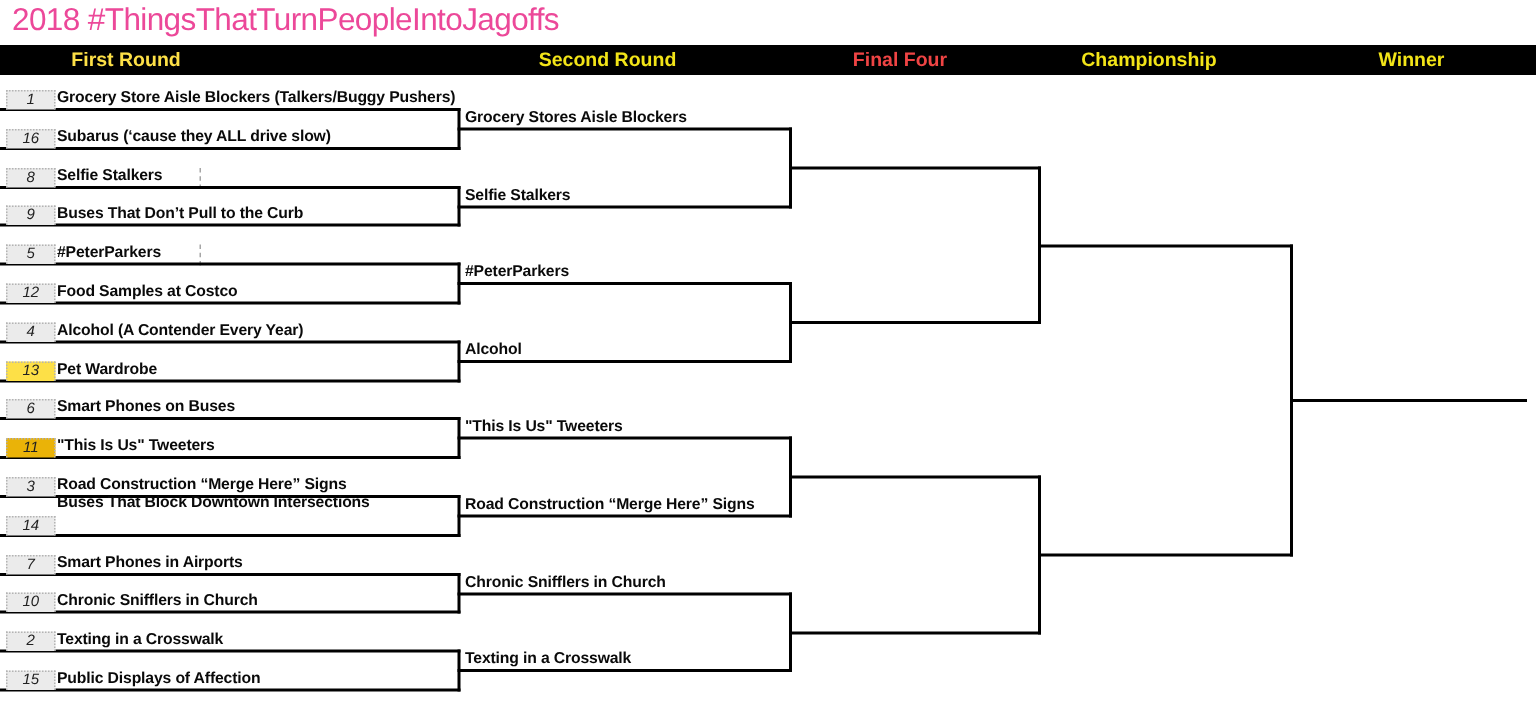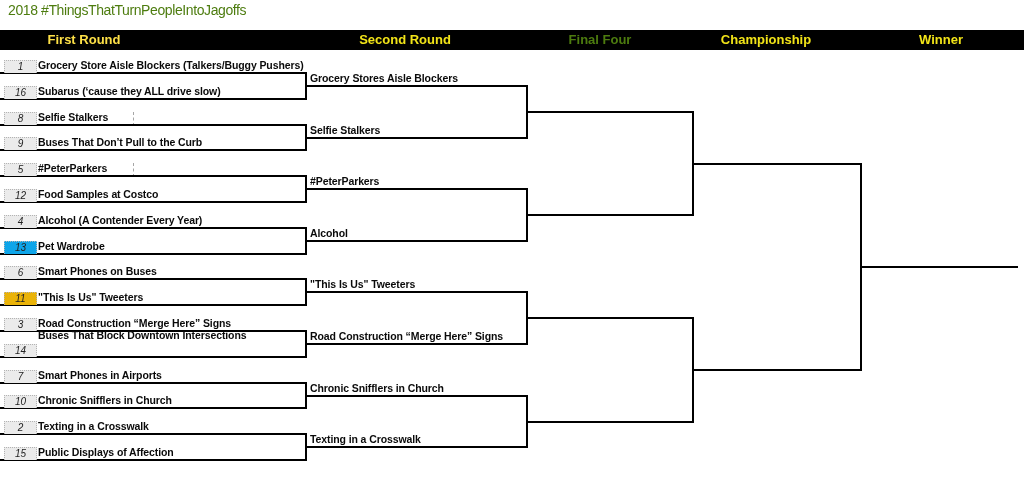--- a/index.html
+++ b/index.html
@@ -1,22 +1,22 @@
 <!DOCTYPE html>
 <html><head>
 <meta charset="utf-8">
 <style>
   html,body{margin:0;padding:0;background:#ffffff;}
   #canvas{
     position:relative;width:1024px;height:479px;background:#ffffff;overflow:hidden;
     font-family:"Liberation Sans","DejaVu Sans",sans-serif;
   }
   #page-title{
-    position:absolute;left:8px;top:2px;font-size:14px;letter-spacing:-0.4px;
-    color:#4d7c0f;white-space:nowrap;
+    position:absolute;left:8px;top:2px;font-size:21px;letter-spacing:-0.4px;
+    color:#ec4899;white-space:nowrap;
   }
   #headerbar{position:absolute;left:0;top:30px;width:1024px;height:20px;background:#000;}
   .hdr{
     position:absolute;top:0;transform:translateX(-50%);
     font-weight:bold;font-size:13px;line-height:20px;color:#f2e418;white-space:nowrap;
   }
   .line{position:absolute;background:#000;}
   .team{
     position:absolute;left:38px;height:14px;line-height:14px;
     font-weight:bold;font-size:10.5px;letter-spacing:-0.1px;white-space:nowrap;color:#0a0a0a;
@@ -34,21 +34,21 @@
 </style>
 </head>
 <body>
 
 <div id="canvas">
   <div id="page-title">2018 #ThingsThatTurnPeopleIntoJagoffs</div>
 
   <div id="headerbar" style="background: rgb(0, 0, 0);">
     <span class="hdr" style="left: 84px; color: #fde047;">First Round</span>
     <span class="hdr" style="left: 405px; color: rgb(242, 228, 24);">Second Round</span>
-    <span class="hdr" style="left: 600px; color: #4d7c0f; text-align: center;">Final Four</span>
+    <span class="hdr" style="left: 600px; color: #ef4444; text-align: center;">Final Four</span>
     <span class="hdr" style="left: 766px; color: rgb(242, 228, 24);">Championship</span>
     <span class="hdr" style="left: 941px; color: rgb(242, 228, 24);">Winner</span>
   </div>
 
   <div id="bracket">
     <div class="pagebreak" style="top:112px;height:14px;"></div>
     <div class="pagebreak" style="top:163px;height:14px;"></div>
   <div class="line" style="left: 0px; top: 72px; width: 307px; height: 2px; background: rgb(0, 0, 0);"></div>
       <div class="seed" style="top: 60px; background: rgb(235, 235, 235); border-color: rgb(179, 179, 179);"><span>1</span></div>
       <div class="team" style="top: 58px;">Grocery Store Aisle Blockers (Talkers/Buggy Pushers)</div>
@@ -64,21 +64,21 @@
       <div class="line" style="left: 0px; top: 175px; width: 307px; height: 2px; background: rgb(0, 0, 0);"></div>
       <div class="seed" style="top: 163px; background: rgb(235, 235, 235); border-color: rgb(179, 179, 179);"><span>5</span></div>
       <div class="team" style="top: 161px;">#PeterParkers</div>
       <div class="line" style="left: 0px; top: 201px; width: 307px; height: 2px; background: rgb(0, 0, 0);"></div>
       <div class="seed" style="top: 189px; background: rgb(235, 235, 235); border-color: rgb(179, 179, 179);"><span>12</span></div>
       <div class="team" style="top: 187px;">Food Samples at Costco</div>
       <div class="line" style="left: 0px; top: 227px; width: 307px; height: 2px; background: rgb(0, 0, 0);"></div>
       <div class="seed" style="top: 215px; background: rgb(235, 235, 235); border-color: rgb(179, 179, 179);"><span>4</span></div>
       <div class="team" style="top: 213px;">Alcohol (A Contender Every Year)</div>
       <div class="line" style="left: 0px; top: 253px; width: 307px; height: 2px; background: rgb(0, 0, 0);"></div>
-      <div class="seed" style="top: 241px; background: #0ea5e9; border-color: rgb(179, 179, 179);"><span>13</span></div>
+      <div class="seed" style="top: 241px; background: #fde047; border-color: rgb(179, 179, 179);"><span>13</span></div>
       <div class="team" style="top: 239px;">Pet Wardrobe</div>
       <div class="line" style="left: 0px; top: 278px; width: 307px; height: 2px; background: rgb(0, 0, 0);"></div>
       <div class="seed" style="top: 266px; background: rgb(235, 235, 235); border-color: rgb(179, 179, 179);"><span>6</span></div>
       <div class="team" style="top: 264px;">Smart Phones on Buses</div>
       <div class="line" style="left: 0px; top: 304px; width: 307px; height: 2px; background: rgb(0, 0, 0);"></div>
       <div class="seed" style="top: 292px; background: #eab308; border-color: rgb(179, 179, 179);"><span>11</span></div>
       <div class="team" style="top: 290px;">"This Is Us" Tweeters</div>
       <div class="line" style="left: 0px; top: 330px; width: 307px; height: 2px; background: rgb(0, 0, 0);"></div>
       <div class="seed" style="top: 318px; background: rgb(235, 235, 235); border-color: rgb(179, 179, 179);"><span>3</span></div>
       <div class="team" style="top: 316px;">Road Construction “Merge Here” Signs</div>

